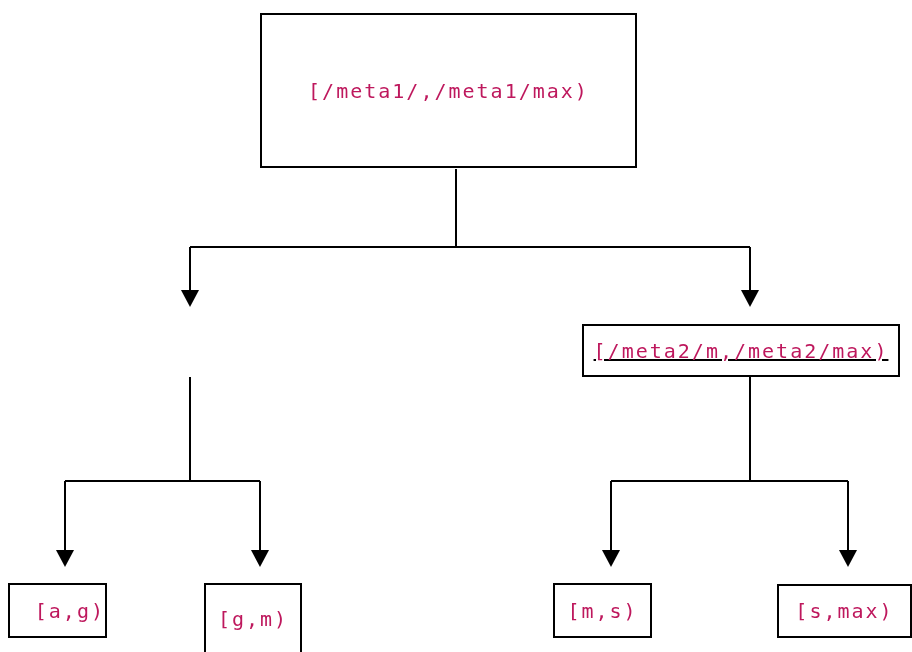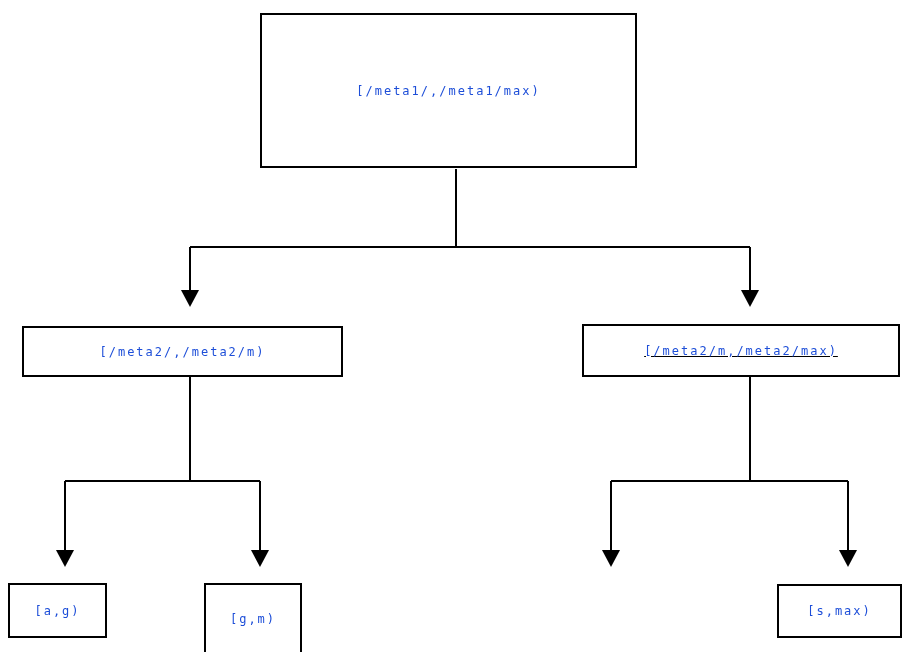--- a/index.html
+++ b/index.html
@@ -30,33 +30,33 @@
   .node {
     position: absolute;
     box-sizing: border-box;
     border: 2px solid #000000;
     background: #ffffff;
     display: flex;
     align-items: center;
     justify-content: center;
   }
   .node span {
-    color: #1d4ed8;
-    font-size: 12px;
+    color: #be185d;
+    font-size: 20px;
     letter-spacing: 2px;
     white-space: nowrap;
     line-height: 1;
   }
   .n-root { left: 260px; top: 13px;  width: 377px; height: 155px; }
   .n-m2l  { left: 22px;  top: 326px; width: 321px; height: 51px;  }
   .n-m2r  { left: 582px; top: 324px; width: 318px; height: 53px; text-decoration: underline;  }
-  .n-ag   { left: 8px;   top: 583px; width: 99px;  height: 55px;  }
+  .n-ag   { left: 8px;   top: 583px; width: 99px;  height: 55px; justify-content: flex-end;  }
   .n-gm   { left: 204px; top: 583px; width: 98px;  height: 71px;  }
   .n-ms   { left: 553px; top: 583px; width: 99px;  height: 55px;  }
-  .n-smax { left: 777px; top: 584px; width: 125px; height: 54px;  }
+  .n-smax { left: 777px; top: 584px; width: 135px; height: 54px;  }
 </style>
 </head>
 <body>
 
 <div class="canvas">
 
   <svg class="wires" width="912" height="652" viewBox="0 0 912 652" xmlns="http://www.w3.org/2000/svg">
 
     <g stroke="#000000" stroke-width="2" fill="#000000">
       <path d="M456 169 V247 M190 247 H750 M190 247 V291 M750 247 V291" fill="none"></path>
@@ -74,34 +74,34 @@
       <path d="M750 377 V481 M611 481 H848 M611 481 V551 M848 481 V551" fill="none"></path>
       <polygon points="602,550 620,550 611,567" stroke="none"></polygon>
       <polygon points="839,550 857,550 848,567" stroke="none"></polygon>
     </g>
   </svg>
 
   <div class="node n-root">
     <span>[/meta1/,/meta1/max)</span>
   </div>
 
-  <div class="node n-m2l">
-    <span>[/meta2/,/meta2/m)</span>
-  </div>
 
   <div class="node n-m2r">
     <span>[/meta2/m,/meta2/max)</span>
   </div>
 
   <div class="node n-ag">
     <span>[a,g)</span>
   </div>
 
   <div class="node n-gm">
     <span>[g,m)</span>
   </div>
 
+  <div class="node n-ms">
+    <span>[m,s)</span>
+  </div>
 
   <div class="node n-smax">
     <span>[s,max)</span>
   </div>
 
 </div>
 
 </body></html>

